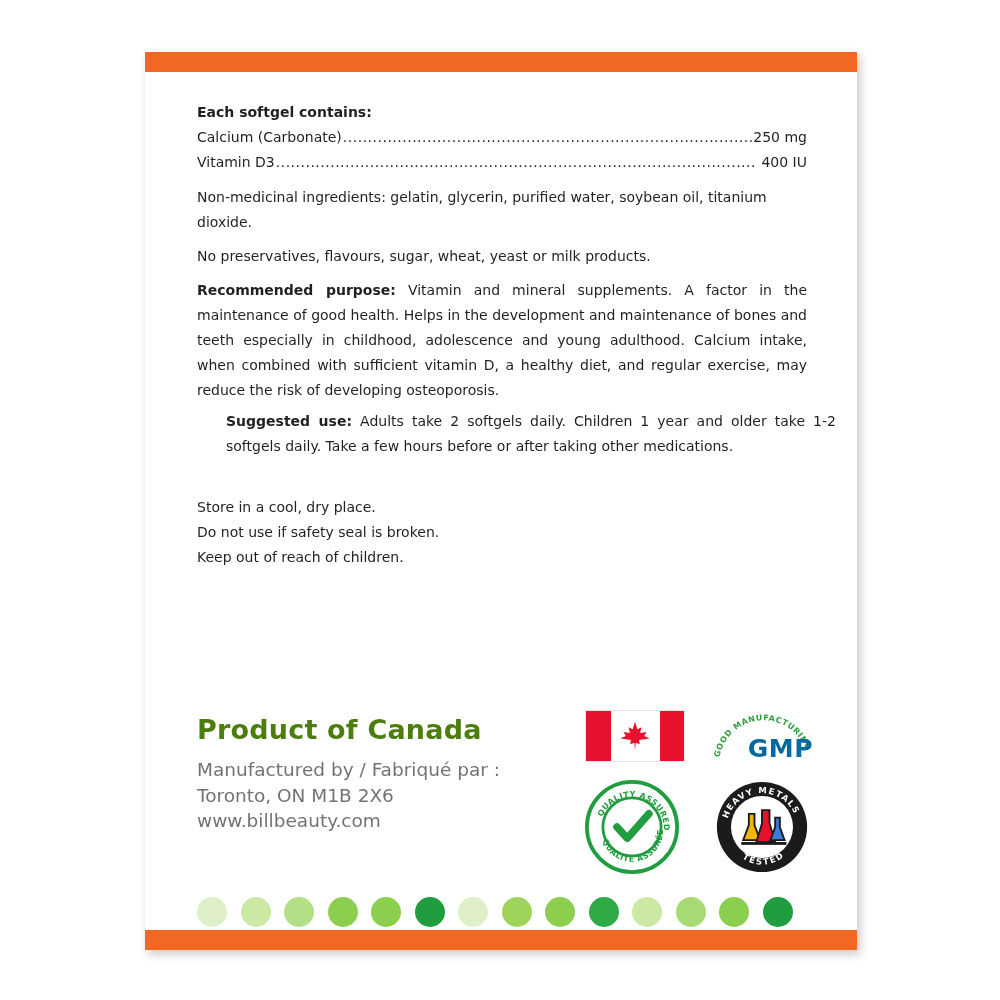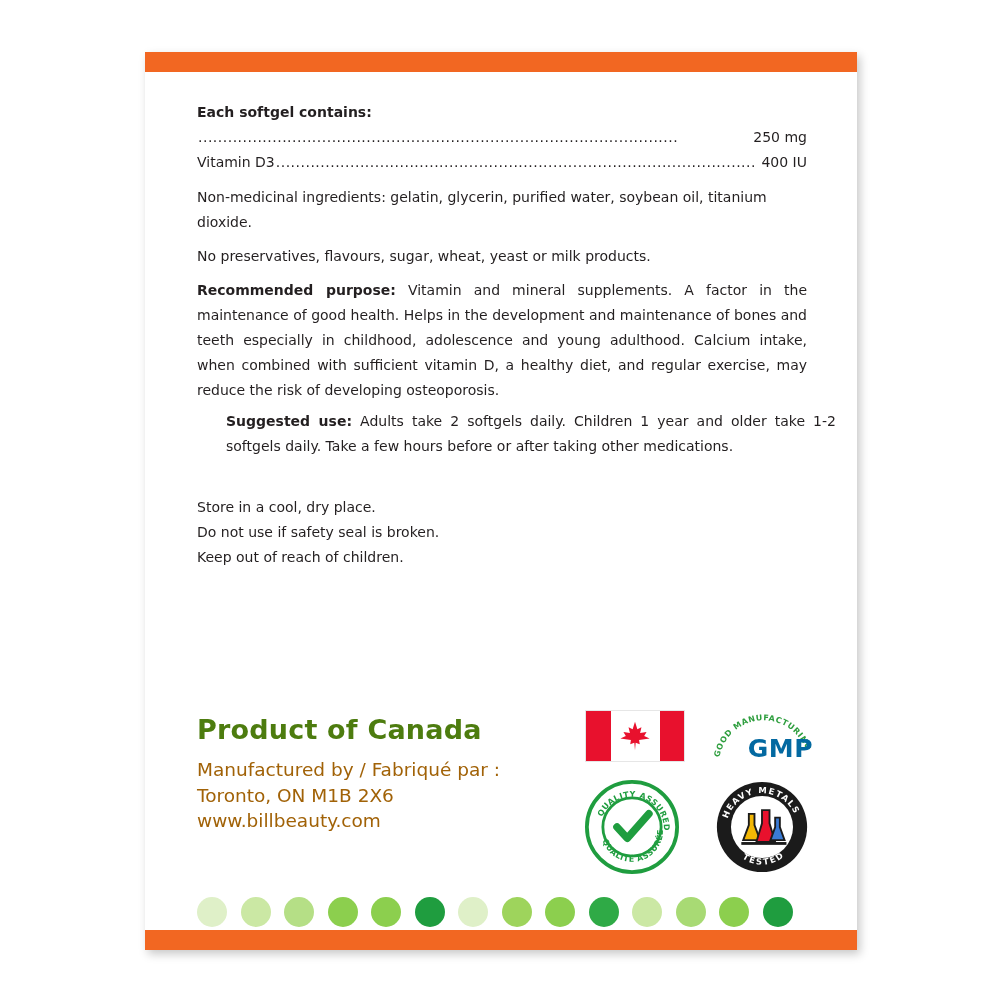--- a/index.html
+++ b/index.html
@@ -80,21 +80,21 @@
     font-weight: bold;
     color: #4d7c0f;
     letter-spacing: 0.2px;
   }
   #manufacturer-block {
     position: absolute;
     left: 52px;
     top: 85px;
     font-size: 18.5px;
     line-height: 25.5px;
-    color: #a16207;
+    color: #737373;
   }
 
   
   #flag {
     position: absolute;
     left: 440px;
     top: 38px;
     width: 98px;
     height: 50px;
     background: #ffffff;
@@ -172,20 +172,21 @@
 <div id="label-card">
 
   <div class="bar top"></div>
   <div class="bar bottom"></div>
 
   <div class="content">
 
     <div class="text-block" style="top: 28px;">
       <div class="bold">Each softgel contains:</div>
       <div class="dotline">
+        <span class="nm">Calcium (Carbonate)</span>
         <span class="dots">.................................................................................................</span>
         <span class="amt">250 mg</span>
       </div>
       <div class="dotline">
         <span class="nm">Vitamin D3</span>
         <span class="dots">.................................................................................................</span>
         <span class="amt">400 IU</span>
       </div>
     </div>
 

